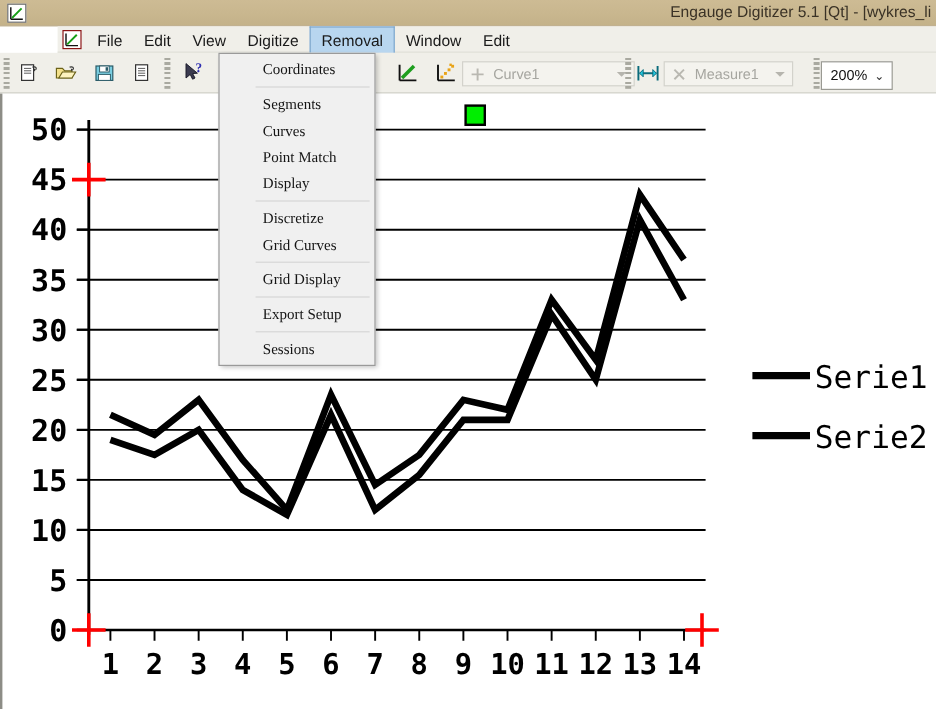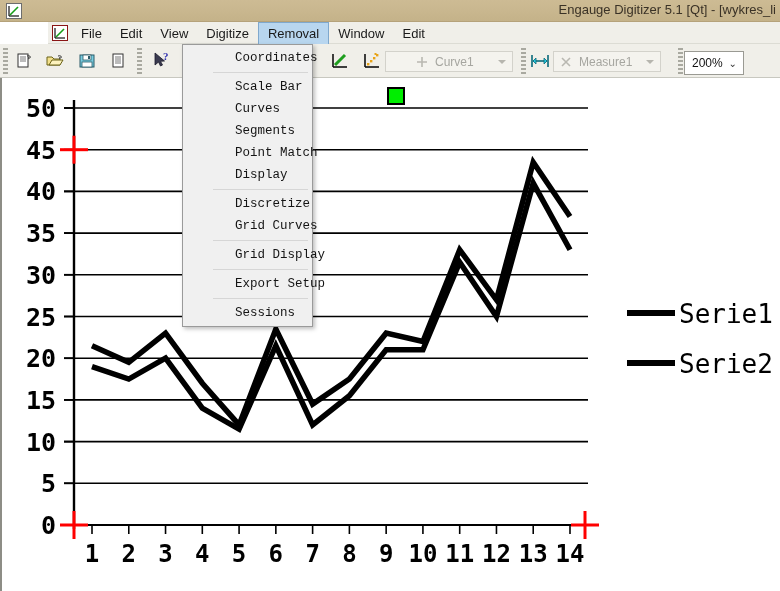--- a/index.html
+++ b/index.html
@@ -119,23 +119,23 @@
     box-shadow: 2px 2px 4px rgba(0,0,0,0.25);
     padding: 2px 0;
     z-index: 50;
   }
   #settings-menu .gutter {
     position: absolute; left: 1px; top: 1px; bottom: 1px; width: 27px;
     background: #f0f0f0;
   }
   #settings-menu .mi {
     position: relative; height: 22px; line-height: 22px;
-    padding-left: 52px; font-size: 12.5px; color: #141414;
+    padding-left: 36px; font-size: 12.5px; color: #141414;
     white-space: nowrap; cursor: default;
-    font-family: Liberation Mono, monospace;
+    font-family: Liberation Serif, serif;
   }
   #settings-menu .sep {
     height: 1px; margin: 3px 4px 3px 30px; background: #d6d6d6;
   }
 </style>
 </head>
 <body>
 
 <div id="titlebar">
   <div class="app-icon">
@@ -253,21 +253,21 @@
       <g fill="#e8a317">
         <rect x="5" y="12" width="2.4" height="2.4"></rect>
         <rect x="8" y="9" width="2.4" height="2.4"></rect>
         <rect x="11" y="6" width="2.4" height="2.4"></rect>
         <rect x="14" y="3" width="2.4" height="2.4"></rect>
         <rect x="12.5" y="2" width="2" height="2"></rect>
       </g>
     </svg>
   </div>
 
-  <div class="tb-combo" style="left:385px; width:128px;padding-left:24px;">
+  <div class="tb-combo" style="left:385px; width:144px;">
     <svg width="14" height="14" viewBox="0 0 14 14" style="margin-left:5px">
       <path d="M7 2 L7 12 M2 7 L12 7" stroke="#b9b8b1" stroke-width="1.6" fill="none"></path>
     </svg>
     <span class="combo-text">Curve1</span>
     <span class="combo-arrow"></span>
   </div>
 
   <div class="tb-grip" style="left:521px"></div>
 
   <div class="tb-btn" style="left:528px">
@@ -393,23 +393,22 @@
         <rect x="386" y="10" width="16" height="16" fill="#00ee00" stroke="#000" stroke-width="2"></rect>
       </g>
     </svg>
 </div>
 
 <div id="settings-menu">
   <div class="gutter"></div>
   <div id="settings-menu-entries">
       <div class="mi">Coordinates</div>
       <div class="sep"></div>
-      <div class="mi">Scale Bar</div>
+      <div class="mi">Segments</div>
       <div class="mi">Curves</div>
-      <div class="mi">Segments</div>
       <div class="mi">Point Match</div>
       <div class="mi">Display</div>
       <div class="sep"></div>
       <div class="mi">Discretize</div>
       <div class="mi">Grid Curves</div>
       <div class="sep"></div>
       <div class="mi">Grid Display</div>
       <div class="sep"></div>
       <div class="mi">Export Setup</div>
       <div class="sep"></div>

